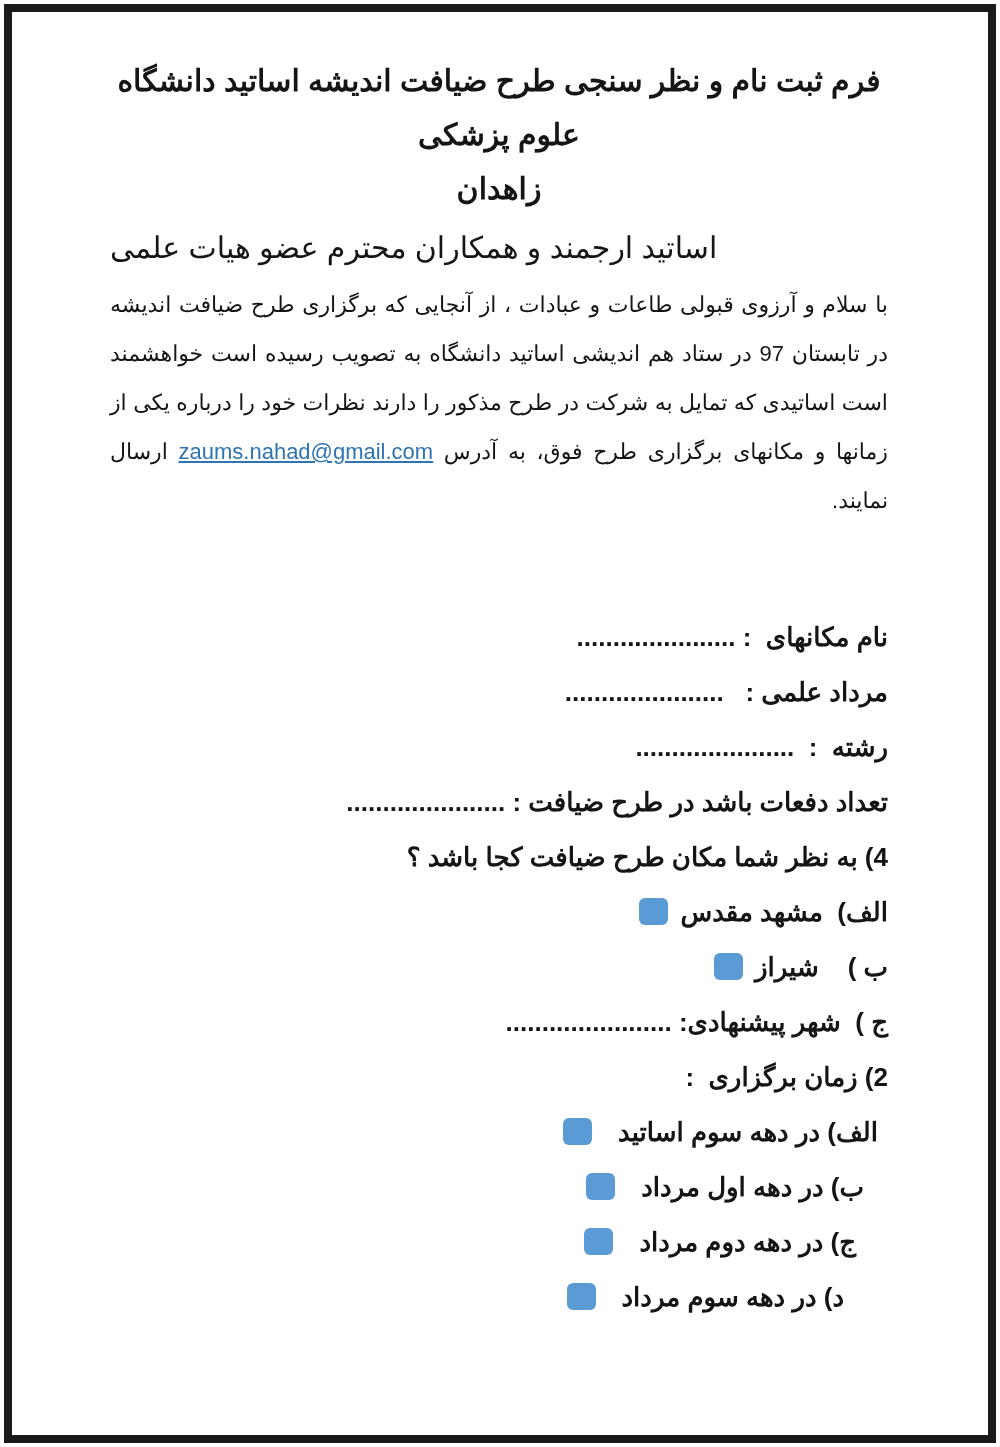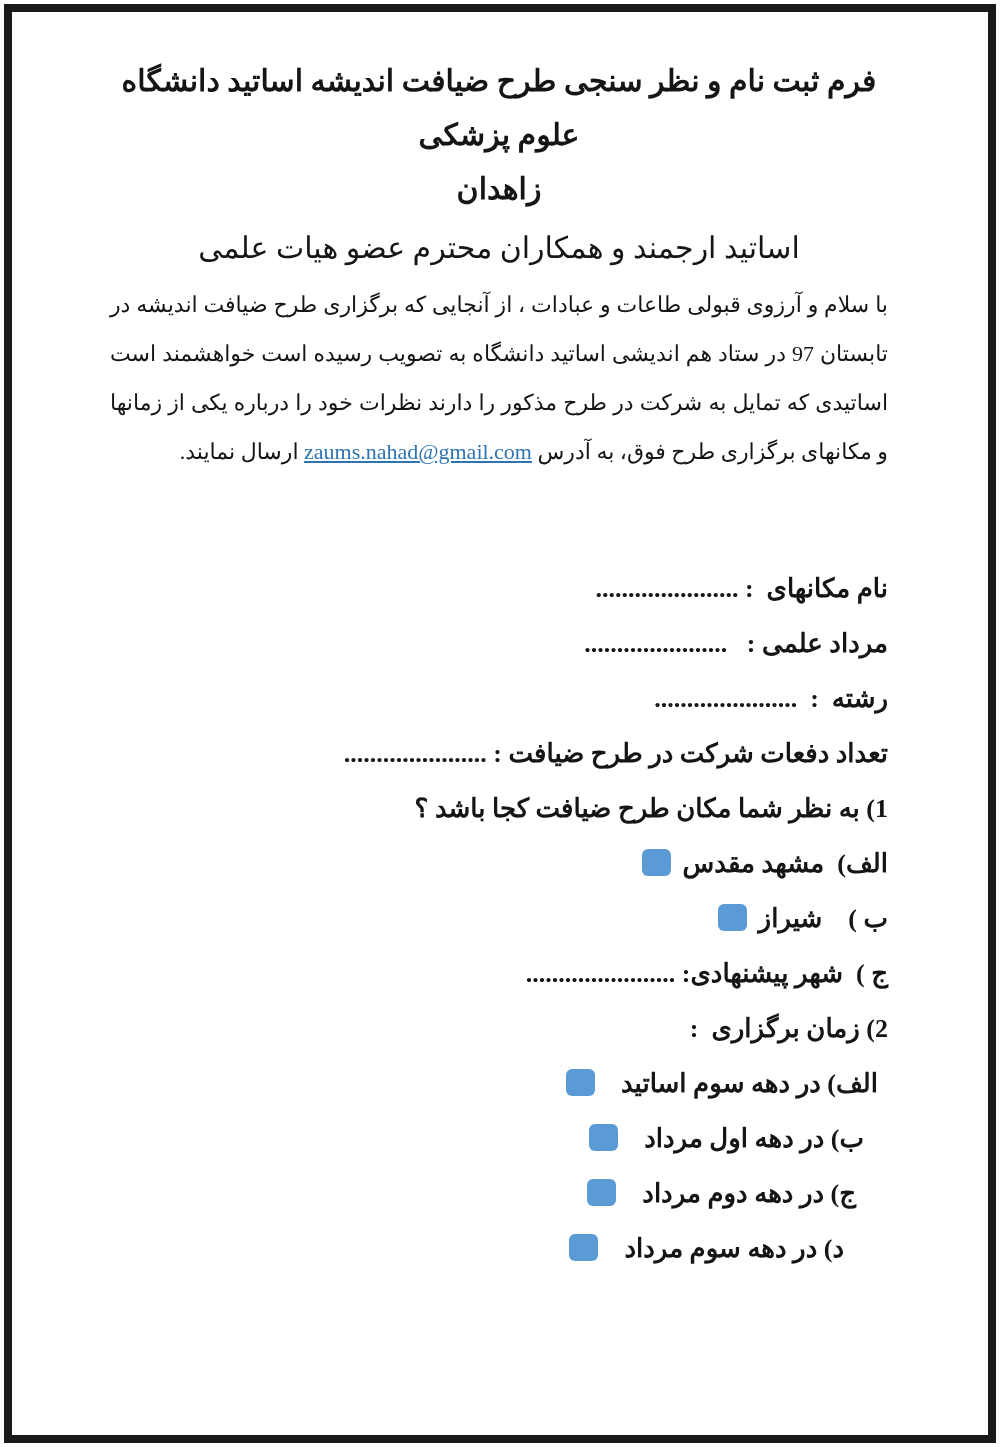--- a/index.html
+++ b/index.html
@@ -1,20 +1,20 @@
 <!DOCTYPE html>
 <html lang="fa" dir="rtl"><head>
 <meta charset="utf-8">
 <style>
   html,body{margin:0;padding:0;background:#ffffff;}
   .sheet{
     position:relative;
     width:1000px;height:1447px;
     background:#ffffff;
-    font-family:Liberation Serif, serif;
+    font-family:Liberation Sans, sans-serif;
     overflow:hidden;
   }
   .frame{
     position:absolute;top:4px;left:4px;right:4px;bottom:4px;
     border:8px solid #1a1a1a;
     box-sizing:border-box;
   }
   .content{
     position:absolute;top:12px;left:12px;right:12px;bottom:12px;
     padding:42px 100px 0 98px;
@@ -28,21 +28,21 @@
     font-size:30px;
     font-weight:bold;
     line-height:54px;
     text-align:center;
     white-space:pre-line;
   }
   .greeting{
     margin-top:8px;
     font-size:30px;
     line-height:48px;
-    text-align:center;
+    text-align:left;
   }
   .intro{
     margin-top:8px;
     font-size:22px;
     line-height:49px;
     text-align:justify;
     text-justify:inter-word;
   }
   .intro a{
     text-decoration:underline;
@@ -90,23 +90,23 @@
 
     <div class="form-section">
 
 
       <div class="row"><span>نام مکانهای  : </span><span class="dots">......................</span></div>
 
       <div class="row"><span>مرداد علمی :   </span><span class="dots">......................</span></div>
 
       <div class="row"><span>رشته  :  </span><span class="dots">......................</span></div>
 
-      <div class="row"><span>تعداد دفعات شرکت در طرح ضیافت : </span><span class="dots">......................</span></div>
+      <div class="row"><span>تعداد دفعات باشد در طرح ضیافت : </span><span class="dots">......................</span></div>
 
-      <div class="row">1) به نظر شما مکان طرح ضیافت کجا باشد ؟</div>
+      <div class="row">4) به نظر شما مکان طرح ضیافت کجا باشد ؟</div>
 
       <div class="row q1-option"><span>الف)  مشهد مقدس</span><span class="checkbox" style="background: rgb(91, 155, 213);"></span></div>
 
       <div class="row q1-option"><span>ب )    شیراز</span><span class="checkbox" style="background: rgb(91, 155, 213);"></span></div>
 
       <div class="row q1-option"><span>ج )  شهر پیشنهادی: </span><span class="dots">.......................</span></div>
 
       <div class="row">2) زمان برگزاری  :</div>
 
       <div class="row q2-option o1"><span>الف) در دهه سوم اساتید</span><span class="checkbox" style="background: rgb(91, 155, 213);"></span></div>

